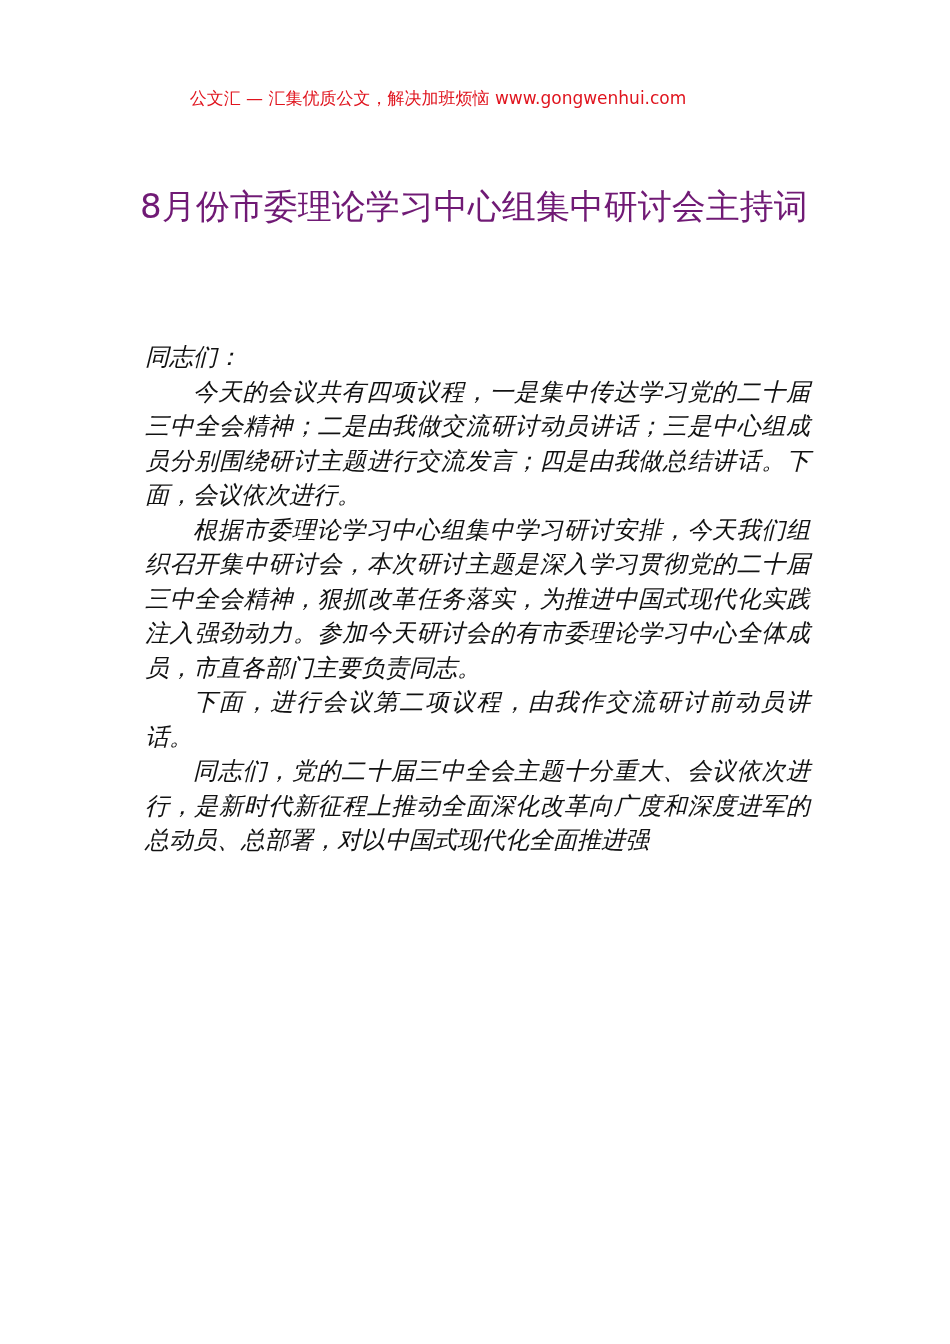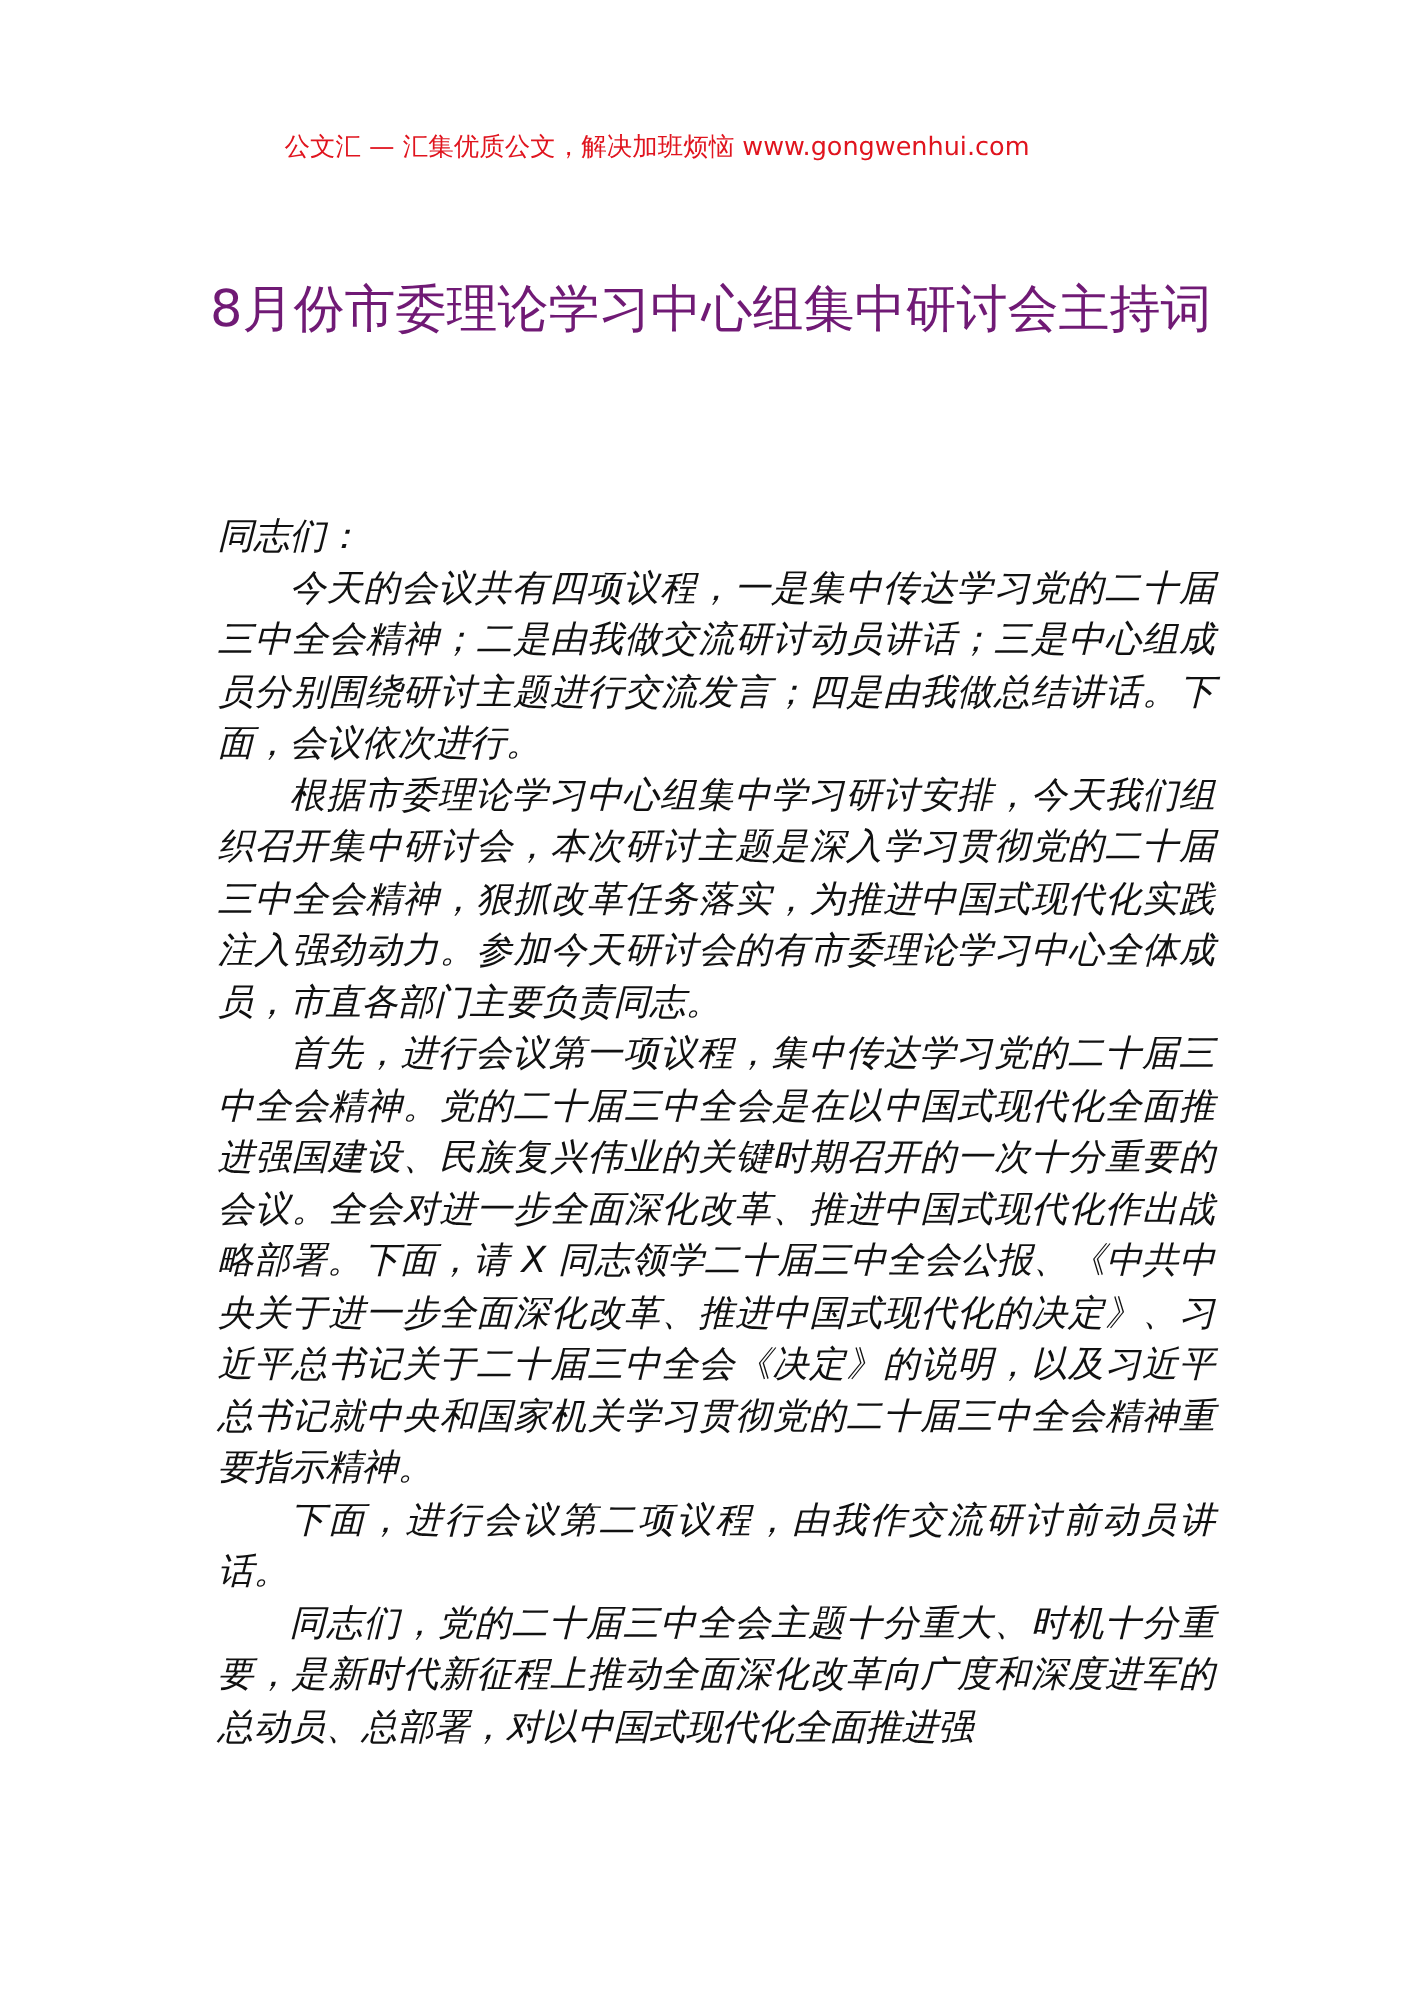--- a/index.html
+++ b/index.html
@@ -62,16 +62,15 @@
 <body>
 
 <div class="header-banner">公文汇 — 汇集优质公文，解决加班烦恼 www.gongwenhui.com</div>
 
 <div class="doc-title">8月份市委理论学习中心组集中研讨会主持词</div>
 
 <div class="doc-body">
   <p class="salutation">同志们：</p>
   <p class="indent">今天的会议共有四项议程，一是集中传达学习党的二十届三中全会精神；二是由我做交流研讨动员讲话；三是中心组成员分别围绕研讨主题进行交流发言；四是由我做总结讲话。下面，会议依次进行。</p>
   <p class="indent">根据市委理论学习中心组集中学习研讨安排，今天我们组织召开集中研讨会，本次研讨主题是深入学习贯彻党的二十届三中全会精神，狠抓改革任务落实，为推进中国式现代化实践注入强劲动力。参加今天研讨会的有市委理论学习中心全体成员，市直各部门主要负责同志。</p>
-  <p class="indent">首先，进行会议第一项议程，集中传达学习党的二十届三中全会精神。党的二十届三中全会是在以中国式现代化全面推进强国建设、民族复兴伟业的关键时期召开的一次十分重要的会议。全会对进一步全面深化改革、推进中国式现代化作出战略部署。下面，请 X 同志领学二十届三中全会公报、《中共中央关于进一步全面深化改革、推进中国式现代化的决定》、习近平总书记关于二十届三中全会《决定》的说明，以及习近平总书记就中央和国家机关学习贯彻党的二十届三中全会精神重要指示精神。</p>
   <p class="indent">下面，进行会议第二项议程，由我作交流研讨前动员讲话。</p>
-  <p class="indent">同志们，党的二十届三中全会主题十分重大、时机十分重要，是新时代新征程上推动全面深化改革向广度和深度进军的总动员、总部署，对以中国式现代化全面推进强</p>
+  <p class="indent">同志们，党的二十届三中全会主题十分重大、会议依次进行，是新时代新征程上推动全面深化改革向广度和深度进军的总动员、总部署，对以中国式现代化全面推进强</p>
 </div>
 
 </body></html>

